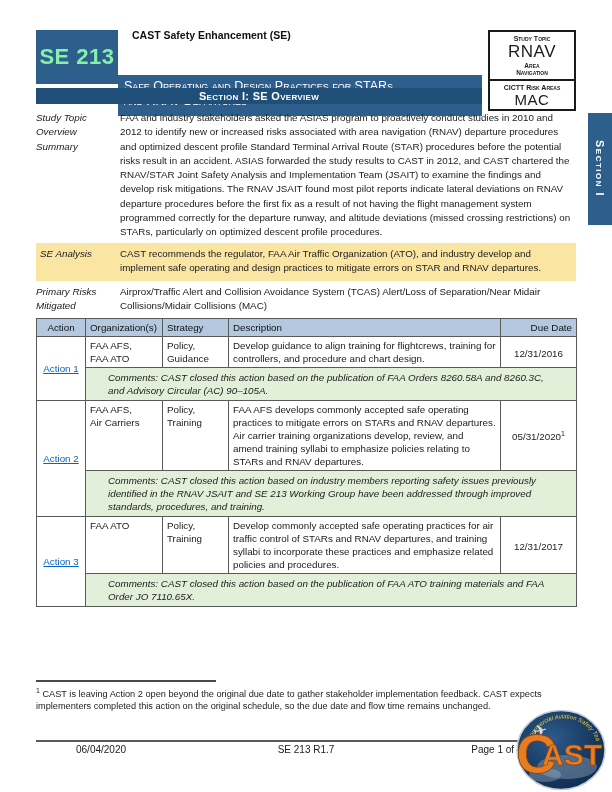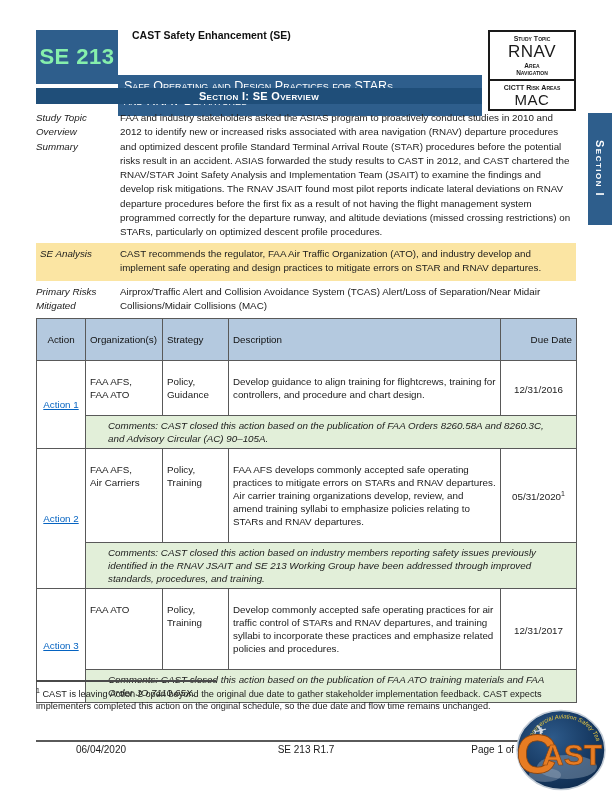--- a/index.html
+++ b/index.html
@@ -52,21 +52,21 @@
   .row-overview { top:111px; }
   .row-objective { top:243px; background:#FBE5A3; padding:4px 0 5px 4px; }
   .row-objective .lv-label { flex:0 0 80px; }
   .row-risks { top:285px; }
   
   .se-table {
     position:absolute; top:318px; left:36px; width:540px;
     border-collapse:collapse; table-layout:fixed;
     font-size:9.8px; line-height:13px;
   }
-  .se-table td, .se-table th { border:1px solid #595959; padding:14px 4px; vertical-align:top; text-align:left; }
+  .se-table td, .se-table th { border:1px solid #595959; padding:2px 4px; vertical-align:top; text-align:left; }
   .se-table thead th { background:#B4C9DF; font-weight:normal; color:#111; }
   th.h-action { text-align:center; }
   th.h-due { text-align:right; }
   td.c-action { text-align:center; vertical-align:middle; }
   td.c-action a { color:#0563C1; text-decoration:underline; cursor:pointer; }
   td.c-due { text-align:center; vertical-align:middle; }
   td.c-comments { background:#E2EFD9; font-style:italic; padding:3px 22px; }
   .pre { white-space:pre-line; }
   sup { font-size:7px; }
   

